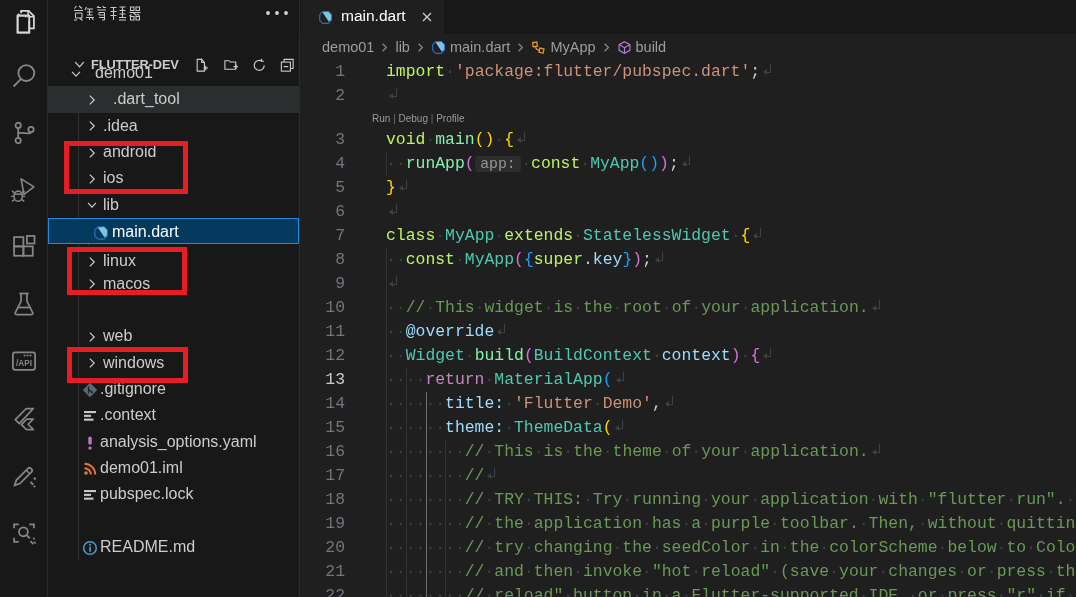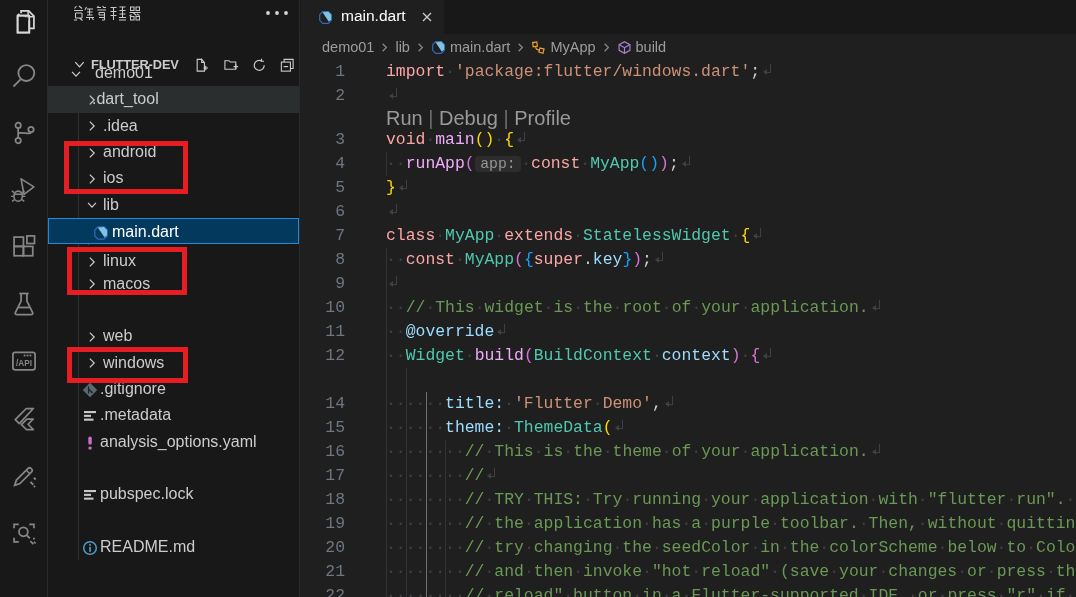--- a/index.html
+++ b/index.html
@@ -31,25 +31,25 @@
 .bcrumb-inner { position:absolute; left:22px; top:3px; height:20px; display:flex; align-items:center; }
 .bt { font-size:14.5px; color:#9d9d9d; }
 .bsep { width:15px; height:15px; margin:0 3px; }
 .bic { width:15px; height:15px; margin-right:4px; }
 .code { position:absolute; left:0; top:0; width:776px; height:597px;
   font-family:"Liberation Mono", monospace; font-size:16.41px; }
 .ln { position:absolute; left:0; height:24px; width:776px; white-space:pre; }
 .num { position:absolute; left:0; top:2px; width:45px; text-align:right; color:#6e7681; }
 .num.cur { color:#cccccc; }
 .ct { position:absolute; left:86px; top:2px; }
-.codelens { position:absolute; left:86px; height:20px; font-family:"Liberation Sans"; font-size:20px; line-height:21px; color:#999999; }
+.codelens { position:absolute; left:72px; height:20px; font-family:"Liberation Sans"; font-size:10px; line-height:21px; color:#999999; }
 .cls-sep { color:#6c6c6c; }
 i { font-style:normal; color:#3e4043; }
-.kw { color:#fca5a5; } .ctl { color:#c586c0; } .str { color:#ce9178; }
-.cls { color:#4ec9b0; } .fn { color:#f0abfc; } .var { color:#9cdcfe; }
+.kw { color:#bef264; } .ctl { color:#c586c0; } .str { color:#ce9178; }
+.cls { color:#4ec9b0; } .fn { color:#86efac; } .var { color:#9cdcfe; }
 .cmt { color:#6a9955; } .pun { color:#cccccc; }
 .b1 { color:#ffd700; } .b2 { color:#da70d6; } .b3 { color:#179fff; }
 .inlay { display:inline-block; background:#2d2d2d; color:#969696; border-radius:4px;
   padding:0 5.5px; font-size:14.8px; }
 .ret { display:inline-block; position:relative; width:10px; height:12px; margin-left:3px; }
 .ret::before { content:''; position:absolute; right:2px; top:0px; width:5px; height:8px;
   border-right:1.5px solid #3e4043; border-bottom:1.5px solid #3e4043; }
 .ret::after { content:''; position:absolute; left:0px; top:5px; border-top:3px solid transparent;
   border-bottom:3px solid transparent; border-right:4px solid #3e4043; }
 .ig { position:absolute; width:1px; background:#333436; }
@@ -106,33 +106,34 @@
         </svg>
         <span class="bt">build</span>
       </div>
     </div>
   <div class="code">
 <div class="ig" style="left:86.0px;top:152px;height:24px"></div>
       <div class="ig" style="left:86.0px;top:248px;height:349px"></div>
       <div class="ig" style="left:105.7px;top:368px;height:229px"></div>
       <div class="ig act" style="left:125.5px;top:392px;height:205px"></div>
       <div class="ig" style="left:145.2px;top:440px;height:157px"></div>
-<div class="ln" style="top:60.0px"><span class="num">1</span><span class="ct"><b class="kw">import</b><i>·</i><b class="str">'package:flutter/windows.dart'</b><b class="pun">;</b><span class="ret"></span></span></div>
+<div class="ln" style="top:60.0px"><span class="num">1</span><span class="ct"><b class="kw">import</b><i>·</i><b class="str">'package:flutter/pubspec.dart'</b><b class="pun">;</b><span class="ret"></span></span></div>
 <div class="ln" style="top:84.0px"><span class="num">2</span><span class="ct"><span class="ret"></span></span></div>
 <div class="codelens" style="top:108.0px">Run<span class="cls-sep"> | </span>Debug<span class="cls-sep"> | </span>Profile</div>
 <div class="ln" style="top:128.0px"><span class="num">3</span><span class="ct"><b class="kw">void</b><i>·</i><b class="fn">main</b><b class="b1">()</b><i>·</i><b class="b1">{</b><span class="ret"></span></span></div>
 <div class="ln" style="top:152.0px"><span class="num">4</span><span class="ct"><i>··</i><b class="fn">runApp</b><b class="b2">(</b><span class="inlay">app:</span><i>·</i><b class="kw">const</b><i>·</i><b class="cls">MyApp</b><b class="b3">()</b><b class="b2">)</b><b class="pun">;</b><span class="ret"></span></span></div>
 <div class="ln" style="top:176.0px"><span class="num">5</span><span class="ct"><b class="b1">}</b><span class="ret"></span></span></div>
 <div class="ln" style="top:200.0px"><span class="num">6</span><span class="ct"><span class="ret"></span></span></div>
 <div class="ln" style="top:224.0px"><span class="num">7</span><span class="ct"><b class="kw">class</b><i>·</i><b class="cls">MyApp</b><i>·</i><b class="kw">extends</b><i>·</i><b class="cls">StatelessWidget</b><i>·</i><b class="b1">{</b><span class="ret"></span></span></div>
 <div class="ln" style="top:248.0px"><span class="num">8</span><span class="ct"><i>··</i><b class="kw">const</b><i>·</i><b class="cls">MyApp</b><b class="b2">(</b><b class="b3">{</b><b class="kw">super</b><b class="pun">.</b><b class="var">key</b><b class="b3">}</b><b class="b2">)</b><b class="pun">;</b><span class="ret"></span></span></div>
 <div class="ln" style="top:272.0px"><span class="num">9</span><span class="ct"><span class="ret"></span></span></div>
 <div class="ln" style="top:296.0px"><span class="num">10</span><span class="ct"><i>··</i><b class="cmt">//<i>·</i>This<i>·</i>widget<i>·</i>is<i>·</i>the<i>·</i>root<i>·</i>of<i>·</i>your<i>·</i>application.</b><span class="ret"></span></span></div>
 <div class="ln" style="top:320.0px"><span class="num">11</span><span class="ct"><i>··</i><b class="var">@override</b><span class="ret"></span></span></div>
 <div class="ln" style="top:344.0px"><span class="num">12</span><span class="ct"><i>··</i><b class="cls">Widget</b><i>·</i><b class="fn">build</b><b class="b2">(</b><b class="cls">BuildContext</b><i>·</i><b class="var">context</b><b class="b2">)</b><i>·</i><b class="b2">{</b><span class="ret"></span></span></div>
+<div class="ln" style="top:368.0px"><span class="num cur">13</span><span class="ct"><i>····</i><b class="ctl">return</b><i>·</i><b class="cls">MaterialApp</b><b class="b3">(</b><span class="ret"></span></span></div>
 <div class="ln" style="top:392.0px"><span class="num">14</span><span class="ct"><i>······</i><b class="var">title:</b><i>·</i><b class="str">'Flutter<i>·</i>Demo'</b><b class="pun">,</b><span class="ret"></span></span></div>
 <div class="ln" style="top:416.0px"><span class="num">15</span><span class="ct"><i>······</i><b class="var">theme:</b><i>·</i><b class="cls">ThemeData</b><b class="b1">(</b><span class="ret"></span></span></div>
 <div class="ln" style="top:440.0px"><span class="num">16</span><span class="ct"><i>········</i><b class="cmt">//<i>·</i>This<i>·</i>is<i>·</i>the<i>·</i>theme<i>·</i>of<i>·</i>your<i>·</i>application.</b><span class="ret"></span></span></div>
 <div class="ln" style="top:464.0px"><span class="num">17</span><span class="ct"><i>········</i><b class="cmt">//</b><span class="ret"></span></span></div>
 <div class="ln" style="top:488.0px"><span class="num">18</span><span class="ct"><i>········</i><b class="cmt">//<i>·</i>TRY<i>·</i>THIS:<i>·</i>Try<i>·</i>running<i>·</i>your<i>·</i>application<i>·</i>with<i>·</i>"flutter<i>·</i>run".<i>·</i>You'llsee</b></span></div>
 <div class="ln" style="top:512.0px"><span class="num">19</span><span class="ct"><i>········</i><b class="cmt">//<i>·</i>the<i>·</i>application<i>·</i>has<i>·</i>a<i>·</i>purple<i>·</i>toolbar.<i>·</i>Then,<i>·</i>without<i>·</i>quittingtheapp,</b></span></div>
 <div class="ln" style="top:536.0px"><span class="num">20</span><span class="ct"><i>········</i><b class="cmt">//<i>·</i>try<i>·</i>changing<i>·</i>the<i>·</i>seedColor<i>·</i>in<i>·</i>the<i>·</i>colorScheme<i>·</i>below<i>·</i>to<i>·</i>Colors.green</b></span></div>
 <div class="ln" style="top:560.0px"><span class="num">21</span><span class="ct"><i>········</i><b class="cmt">//<i>·</i>and<i>·</i>then<i>·</i>invoke<i>·</i>"hot<i>·</i>reload"<i>·</i>(save<i>·</i>your<i>·</i>changes<i>·</i>or<i>·</i>press<i>·</i>the"hot</b></span></div>
 <div class="ln" style="top:584.0px"><span class="num">22</span><span class="ct"><i>········</i><b class="cmt">//<i>·</i>reload"<i>·</i>button<i>·</i>in<i>·</i>a<i>·</i>Flutter-supported<i>·</i>IDE,<i>·</i>or<i>·</i>press<i>·</i>"r"<i>·</i>if<i>·</i>youused</b></span></div>
   </div>
@@ -185,21 +186,21 @@
 <div class="trow" style="top:60.0px">
         <svg class="tc" style="left:21px;top:6.5px" viewBox="0 0 16 16">
           <path d="M3.5 5.5 L8 10.5 L12.5 5.5" fill="none" stroke="#cccccc" stroke-width="1.4"></path>
         </svg>
         <span class="tl" style="left:47px">demo01</span>
       </div>
 <div class="trow hov" style="top:86.3px">
         <svg class="tc" style="left:37px;top:6.5px" viewBox="0 0 16 16">
           <path d="M5.5 3 L10.5 8 L5.5 13" fill="none" stroke="#cccccc" stroke-width="1.4"></path>
         </svg>
-        <span class="tl" style="left:44px">.dart_tool</span>
+        <span class="tl" style="left:65px">.dart_tool</span>
       </div>
 <div class="trow" style="top:139.0px">
         <svg class="tc" style="left:37px;top:6.5px" viewBox="0 0 16 16">
           <path d="M5.5 3 L10.5 8 L5.5 13" fill="none" stroke="#cccccc" stroke-width="1.4"></path>
         </svg>
         <span class="tl" style="left:55px">android</span>
       </div>
 <div class="trow" style="top:112.7px">
         <svg class="tc" style="left:37px;top:6.5px" viewBox="0 0 16 16">
           <path d="M5.5 3 L10.5 8 L5.5 13" fill="none" stroke="#cccccc" stroke-width="1.4"></path>
@@ -256,28 +257,36 @@
 <circle cx="9.8" cy="10.3" r="1" fill="#1f1f1f"></circle>
         </svg>
         <span class="tl" style="left:52px">.gitignore</span>
       </div>
 <div class="trow" style="top:402.3px">
         <svg class="fi" style="left:34px;top:6.0px" viewBox="0 0 16 16">
 <rect x="2" y="3" width="12" height="2.1" fill="#c8c8c8"></rect>
           <rect x="2" y="6.8" width="7" height="2.1" fill="#c8c8c8"></rect>
           <rect x="2" y="10.6" width="9.5" height="2.1" fill="#c8c8c8"></rect>
         </svg>
-        <span class="tl" style="left:52px">.metadata</span>
+        <span class="tl" style="left:52px">.context</span>
       </div>
 <div class="trow" style="top:428.6px">
         <svg class="fi" style="left:34px;top:6.0px" viewBox="0 0 16 16">
 <rect x="6.3" y="1.5" width="3.5" height="8.2" rx="1.7" fill="#c76ec4"></rect>
           <rect x="6.3" y="11.4" width="3.5" height="3.4" rx="1.7" fill="#c76ec4"></rect>
         </svg>
         <span class="tl" style="left:52px">analysis_options.yaml</span>
+      </div>
+<div class="trow" style="top:454.9px">
+        <svg class="fi" style="left:34px;top:6.0px" viewBox="0 0 16 16">
+<circle cx="4" cy="12" r="1.8" fill="#e37933"></circle>
+<path d="M2.5 7.2 A6.3 6.3 0 0 1 8.8 13.5" fill="none" stroke="#e37933" stroke-width="1.9"></path>
+<path d="M2.5 2.8 A10.7 10.7 0 0 1 13.2 13.5" fill="none" stroke="#e37933" stroke-width="1.9"></path>
+        </svg>
+        <span class="tl" style="left:52px">demo01.iml</span>
       </div>
 <div class="trow" style="top:481.3px">
         <svg class="fi" style="left:34px;top:6.0px" viewBox="0 0 16 16">
 <rect x="2" y="3" width="12" height="2.1" fill="#c8c8c8"></rect>
           <rect x="2" y="6.8" width="7" height="2.1" fill="#c8c8c8"></rect>
           <rect x="2" y="10.6" width="9.5" height="2.1" fill="#c8c8c8"></rect>
         </svg>
         <span class="tl" style="left:52px">pubspec.lock</span>
       </div>
 <div class="trow" style="top:533.9px">

